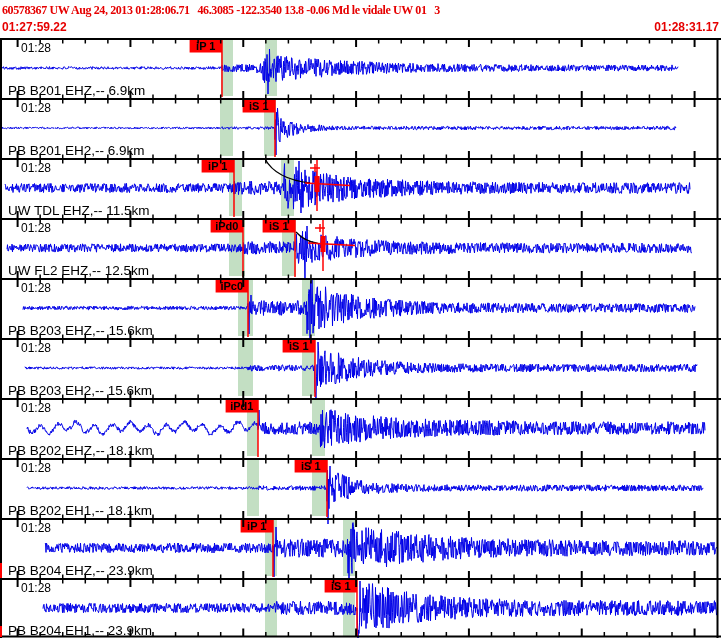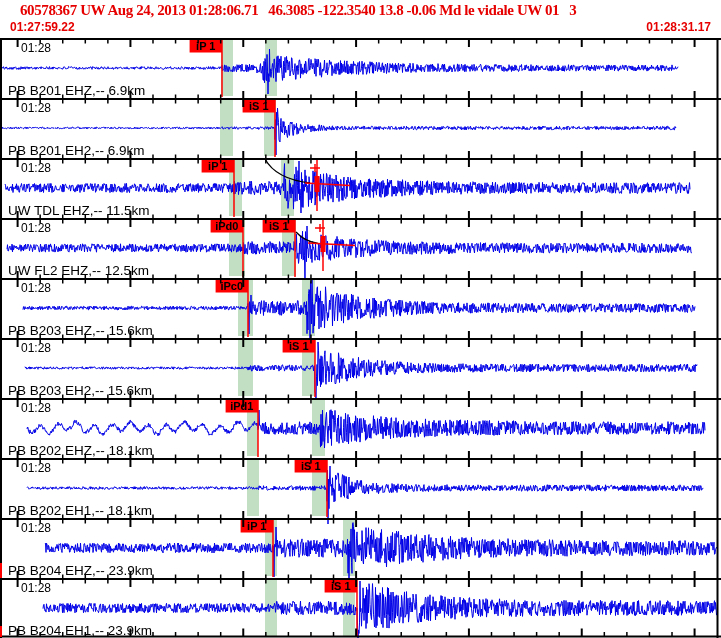--- a/index.html
+++ b/index.html
@@ -1,22 +1,22 @@
 <!DOCTYPE html>
 <html><head>
 <meta charset="utf-8">
 <style>
   html,body{margin:0;padding:0;background:#fff;}
   #app{position:relative;width:721px;height:638px;overflow:hidden;background:#fff;
        font-family:"Liberation Sans",sans-serif;}
   .hdr{position:absolute;top:0;left:0;width:721px;height:38px;}
   .event-line{white-space:pre;color:#e60000;font-family:"Liberation Serif",serif;
-              font-weight:bold;font-size:15px;letter-spacing:-0.4px;line-height:20px;padding-left:20px;}
+              font-weight:bold;font-size:12px;letter-spacing:-0.4px;line-height:20px;padding-left:2px;}
   .time-row{display:flex;justify-content:space-between;color:#e60000;
-            font-weight:bold;font-size:12px;line-height:14px;padding:0 10px;}
+            font-weight:bold;font-size:12px;line-height:14px;padding:0 2px;}
   svg{position:absolute;top:38px;left:0;}
   text{font-family:"Liberation Sans",sans-serif;}
   .tlabel{font-size:12px;fill:#000;}
   .slabel{font-size:13.5px;fill:#000;}
   .plabel{font-size:11px;font-weight:bold;fill:#000;}
 </style>
 </head>
 <body>
 
 <div id="app">

